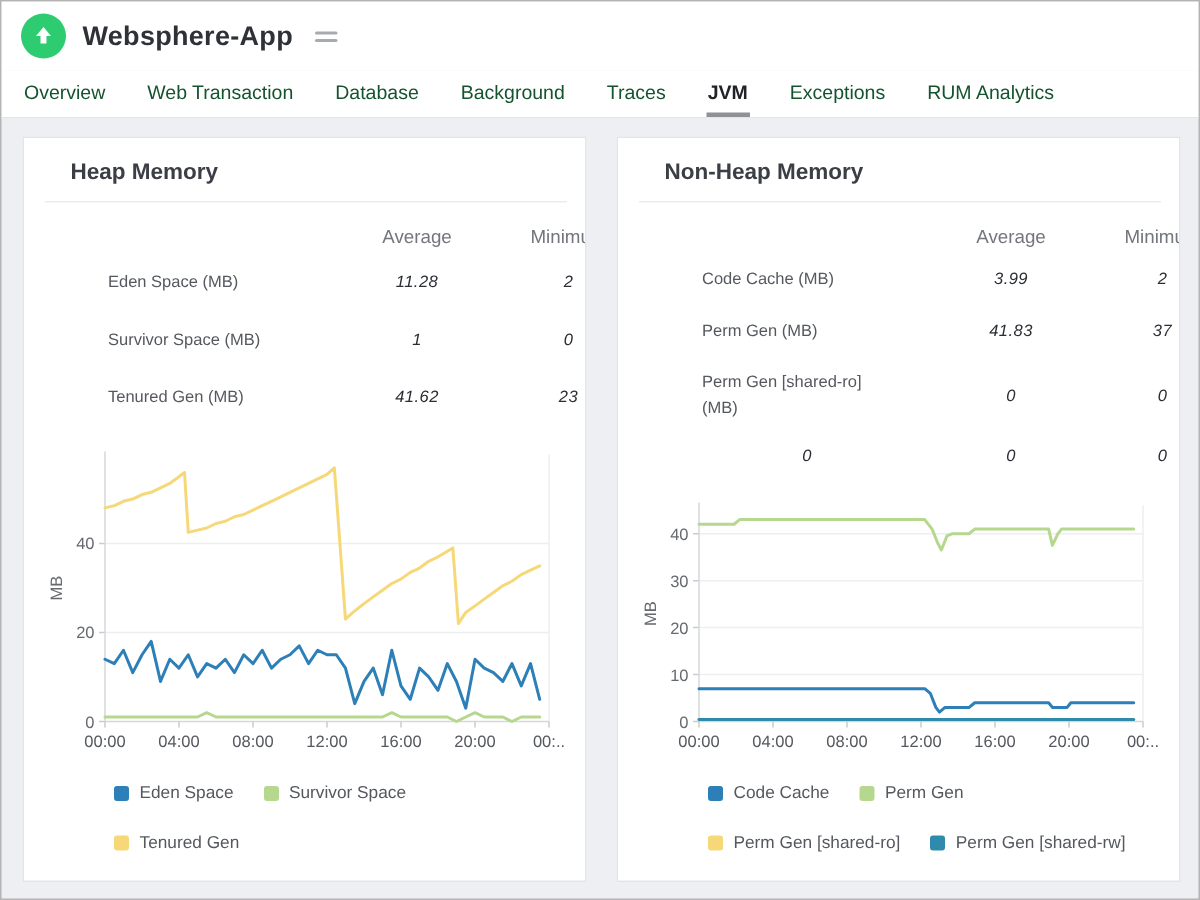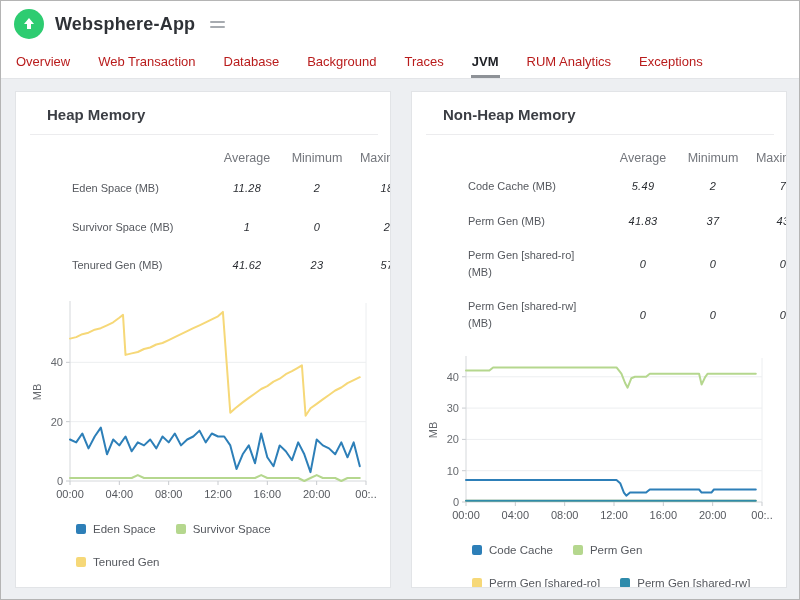--- a/index.html
+++ b/index.html
@@ -18,33 +18,33 @@
     display: flex; align-items: center; justify-content: center; flex: 0 0 auto;
   }
   .app-title { font-size: 18px; font-weight: bold; color: #2e3136; letter-spacing: .2px; }
   .menu-icon { display: flex; flex-direction: column; gap: 3px; margin-left: 2px; cursor: pointer; padding: 4px 2px; }
   .menu-icon i { display: block; width: 15px; height: 2px; background: #a7abb0; border-radius: 1px; }
   
   .tabbar {
     background: #fff; border-bottom: 1px solid #e3e5e8; display: flex; gap: 26px;
     padding: 0 14px; align-items: flex-end;
   }
-  .tab { font-size: 13px; color: #b91c1c; padding: 7px 1px 9px; cursor: pointer; white-space: nowrap; }
+  .tab { font-size: 13px; color: #14532d; padding: 7px 1px 9px; cursor: pointer; white-space: nowrap; }
   .tab.active { color: #202227; font-weight: bold; border-bottom: 3px solid #8e9297; padding-bottom: 6px; }
   
   .content { display: flex; gap: 20px; padding: 12px 14px 0; }
   .panel {
     background: #fff; border: 1px solid #e2e4e7; width: 376px; height: 497px;
     padding: 12px 0 0 14px; overflow: hidden; flex: 0 0 auto;
   }
   .panel-title { font-size: 15px; font-weight: bold; color: #3b3e44; padding: 2px 0 11px; margin-left: 17px; }
   .panel-hr { border-bottom: 1px solid #ececee; margin-right: 12px; }
   
   .metrics { margin: 10px 0 0 42px; }
-  .mrow { display: grid; grid-template-columns: 140px 70px 70px 70px; align-items: center; }
+  .mrow { display: grid; grid-template-columns: 140px 70px 70px 70px; align-items: center; gap: 31px; }
   .mrow.head { padding: 6px 0 4px; }
   .mrow.head span { font-size: 12.5px; color: #73767c; text-align: center; white-space: nowrap; overflow: hidden; }
   .mrow.vals { padding: 11px 0; }
   .mlabel { font-size: 11px; color: #55585e; line-height: 1.5; padding-right: 10px; }
   .mval { font-size: 11px; color: #2a2d32; text-align: center; letter-spacing: .3px; font-style: italic; }
   .nonheap .mrow.vals { padding: 9px 0; }
   
   .chart-wrap { margin-top: 10px; }
   .chart-wrap svg { display: block; }
   
@@ -71,22 +71,22 @@
     </div>
   </div>
 
   <div class="tabbar">
     <div class="tab">Overview</div>
     <div class="tab">Web Transaction</div>
     <div class="tab">Database</div>
     <div class="tab">Background</div>
     <div class="tab">Traces</div>
     <div class="tab active">JVM</div>
+    <div class="tab">Exceptions</div>
     <div class="tab">RUM Analytics</div>
-    <div class="tab">Exceptions</div>
   </div>
 
   <div class="content">
 
     <div class="panel heap">
       <div class="panel-title">Heap Memory</div>
       <div class="panel-hr"></div>
 
       <div class="metrics">
         <div class="mrow head">
@@ -171,38 +171,37 @@
 
       <div class="metrics">
         <div class="mrow head">
           <span></span>
           <span>Average</span>
           <span>Minimum</span>
           <span>Maximum</span>
         </div>
         <div class="mrow vals">
           <span class="mlabel">Code Cache (MB)</span>
-          <span class="mval">5.49</span>
+          <span class="mval">3.99</span>
           <span class="mval">2</span>
           <span class="mval">7</span>
         </div>
         <div class="mrow vals">
           <span class="mlabel">Perm Gen (MB)</span>
           <span class="mval">41.83</span>
           <span class="mval">37</span>
           <span class="mval">43</span>
         </div>
         <div class="mrow vals">
           <span class="mlabel">Perm Gen [shared-ro] (MB)</span>
           <span class="mval">0</span>
           <span class="mval">0</span>
           <span class="mval">0</span>
         </div>
         <div class="mrow vals">
-          <span class="mlabel">Perm Gen [shared-rw] (MB)</span>
           <span class="mval">0</span>
           <span class="mval">0</span>
           <span class="mval">0</span>
         </div>
       </div>
 
       <div class="chart-wrap">
         <svg id="nonheap-chart" width="348" height="178">
             <line x1="36" y1="152" x2="40" y2="152" stroke="#c8cbcf"></line>
             <text x="33" y="156" text-anchor="end" font-size="11" fill="#66696e">0</text>

